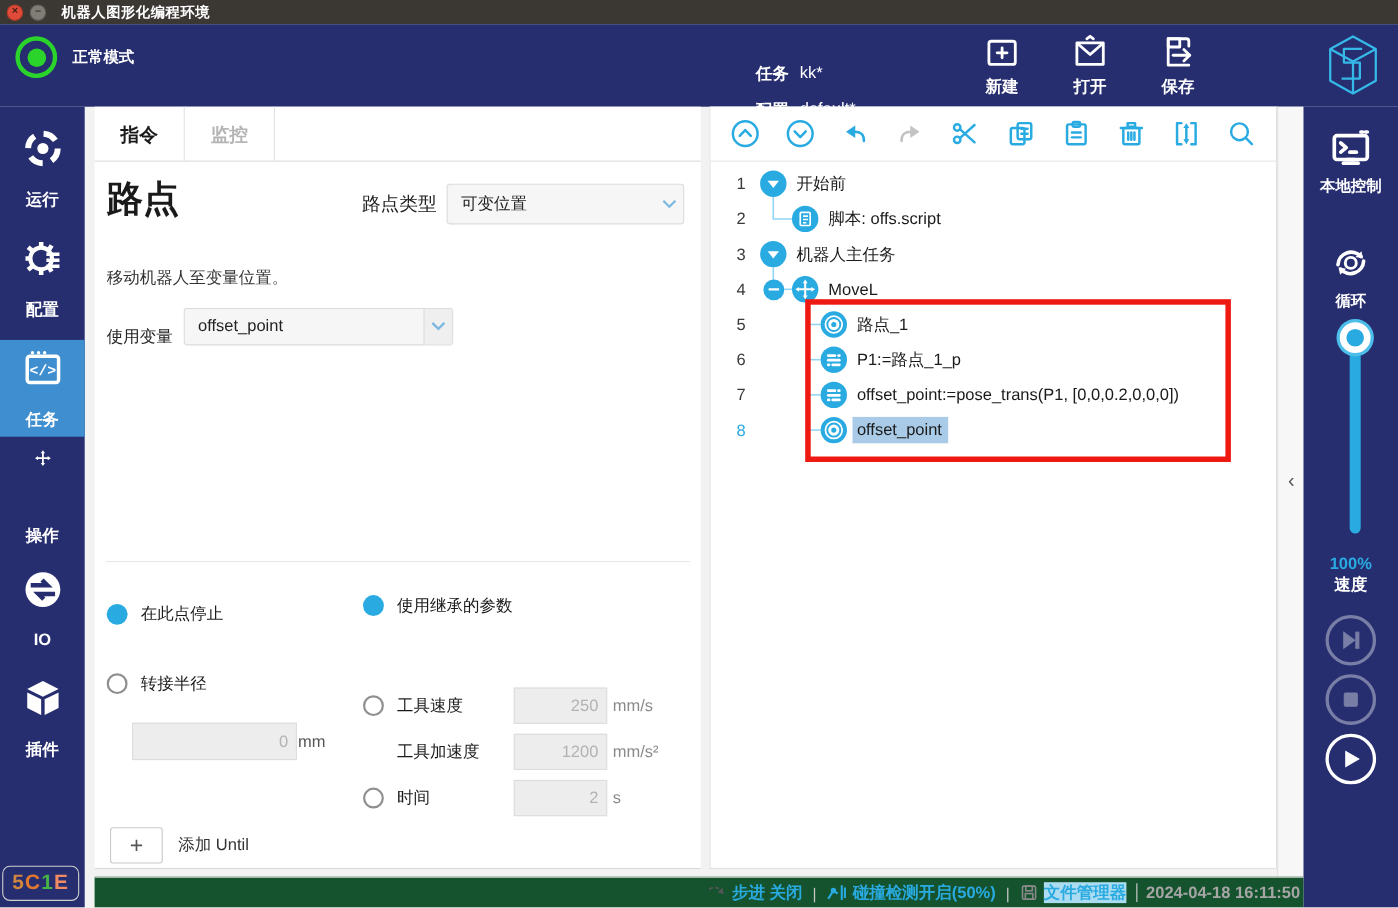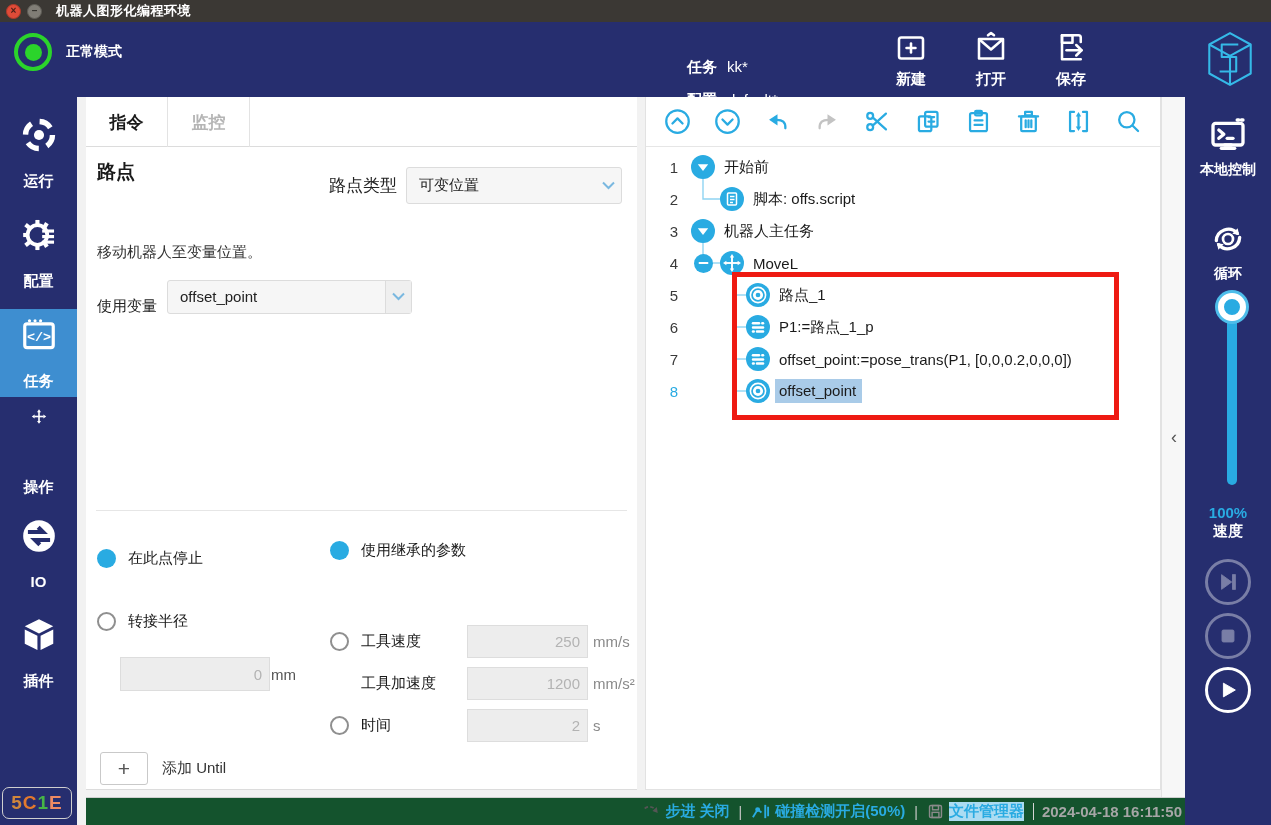--- a/index.html
+++ b/index.html
@@ -35,21 +35,21 @@
   .ls-item svg { width:38px; height:38px; }
   .ls-item .lbl { font-size:15px; font-weight:bold; margin-top:18px; }
   #device-code { position:absolute; left:2px; bottom:6px; width:70px; height:32px; border:1px solid #cfcfcf; border-radius:7px; display:flex; align-items:center; justify-content:center; font-size:19px; font-weight:bold; letter-spacing:1px; }
 
   
   #main-panel { position:absolute; left:86px; top:97px; width:551px; height:693px; background:#fff; border-bottom:1px solid #dcdcdc; }
   #tabs { position:absolute; left:0; top:0; width:551px; height:50px; border-bottom:1px solid #dcdcdc; display:flex; }
   .tab { width:82px; height:50px; display:flex; align-items:center; justify-content:center; font-size:17px; border-right:1px solid #e3e3e3; cursor:pointer; }
   .tab.active { color:#1a1a1a; font-weight:bold; }
   .tab.inactive { color:#b5b5b5; font-weight:bold; }
-  #wp-title { position:absolute; left:11px; top:62px; font-size:19px; font-weight:bold; color:#1a1a1a; }
+  #wp-title { position:absolute; left:11px; top:62px; font-size:33px; font-weight:bold; color:#1a1a1a; }
   .sel { background:#f6f6f6; border:1px solid #dcdcdc; border-radius:3px; display:flex; align-items:center; justify-content:space-between; cursor:pointer; }
   .sel .txt { font-size:15px; color:#222; padding-left:12px; }
   .sel .chev { width:26px; height:100%; display:flex; align-items:center; justify-content:center; }
   .sel .chev svg { width:13px; height:9px; stroke:#7ab8e0; stroke-width:2; fill:none; }
   #type-group { position:absolute; right:15px; top:70px; display:flex; align-items:center; gap:9px; }
   #type-group .glbl { font-size:17px; color:#222; }
   #type-select { width:216px; height:37px;text-align:right; }
   #wp-desc { position:absolute; left:11px; top:146px; font-size:15px; color:#333; }
   #var-group { position:absolute; left:11px; top:180px; display:flex; align-items:center; gap:10px; }
   #var-group .glbl { font-size:15px; color:#222;margin-top:20px; }
@@ -60,21 +60,21 @@
   .radio { width:19px; height:19px; border-radius:50%; flex:0 0 auto; }
   .radio.on  { background:#29abe2; }
   .radio.off { background:#fff; border:2px solid #8f8f8f; }
   .radio-row .rlbl { font-size:15px; color:#1a1a1a; }
   .num-input { background:#ededed; border:1px solid #dddddd; color:#b3b3b3; font-size:15px; text-align:right; padding-right:7px; font-family:"Liberation Sans",sans-serif; }
   .unit { font-size:15px; color:#8a8a8a; }
   #radius-input-row { position:absolute; left:34px; top:560px; display:flex; align-items:center; }
   #radius-input-row .num-input { width:150px; height:34px; }
   #radius-input-row .unit { color:#555; margin-left:1px; }
   .param-row { position:absolute; left:244px; display:flex; align-items:center;margin-top:40px; }
-  .param-row .num-input { width:121px; height:33px; }
+  .param-row .num-input { width:85px; height:33px; }
   .param-row .unit { margin-left:5px; }
   .param-row .plabel { font-size:15px; color:#1a1a1a; width:106px; margin-left:31px; }
   #add-until { position:absolute; left:14px; top:655px; display:flex; align-items:center; gap:14px; cursor:pointer; }
   #add-until .plus-btn { width:48px; height:33px; border:1px solid #c9c9c9; border-radius:3px; background:#fff; font-size:21px; color:#555; display:flex; align-items:center; justify-content:center; }
   #add-until .aulbl { font-size:15px; color:#333; }
 
   
   #tree-panel { position:absolute; left:645px; top:97px; width:516px; height:693px; background:#fff; border:1px solid #e2e2e2; border-top:none; }
   #tree-toolbar { position:absolute; left:0; top:0; width:514px; height:50px; border-bottom:1px solid #e6e6e6; display:flex; align-items:center; justify-content:space-between; padding:0 16px; background:#fff; }
   .tt-btn { width:30px; height:30px; display:flex; align-items:center; justify-content:center; cursor:pointer; }

